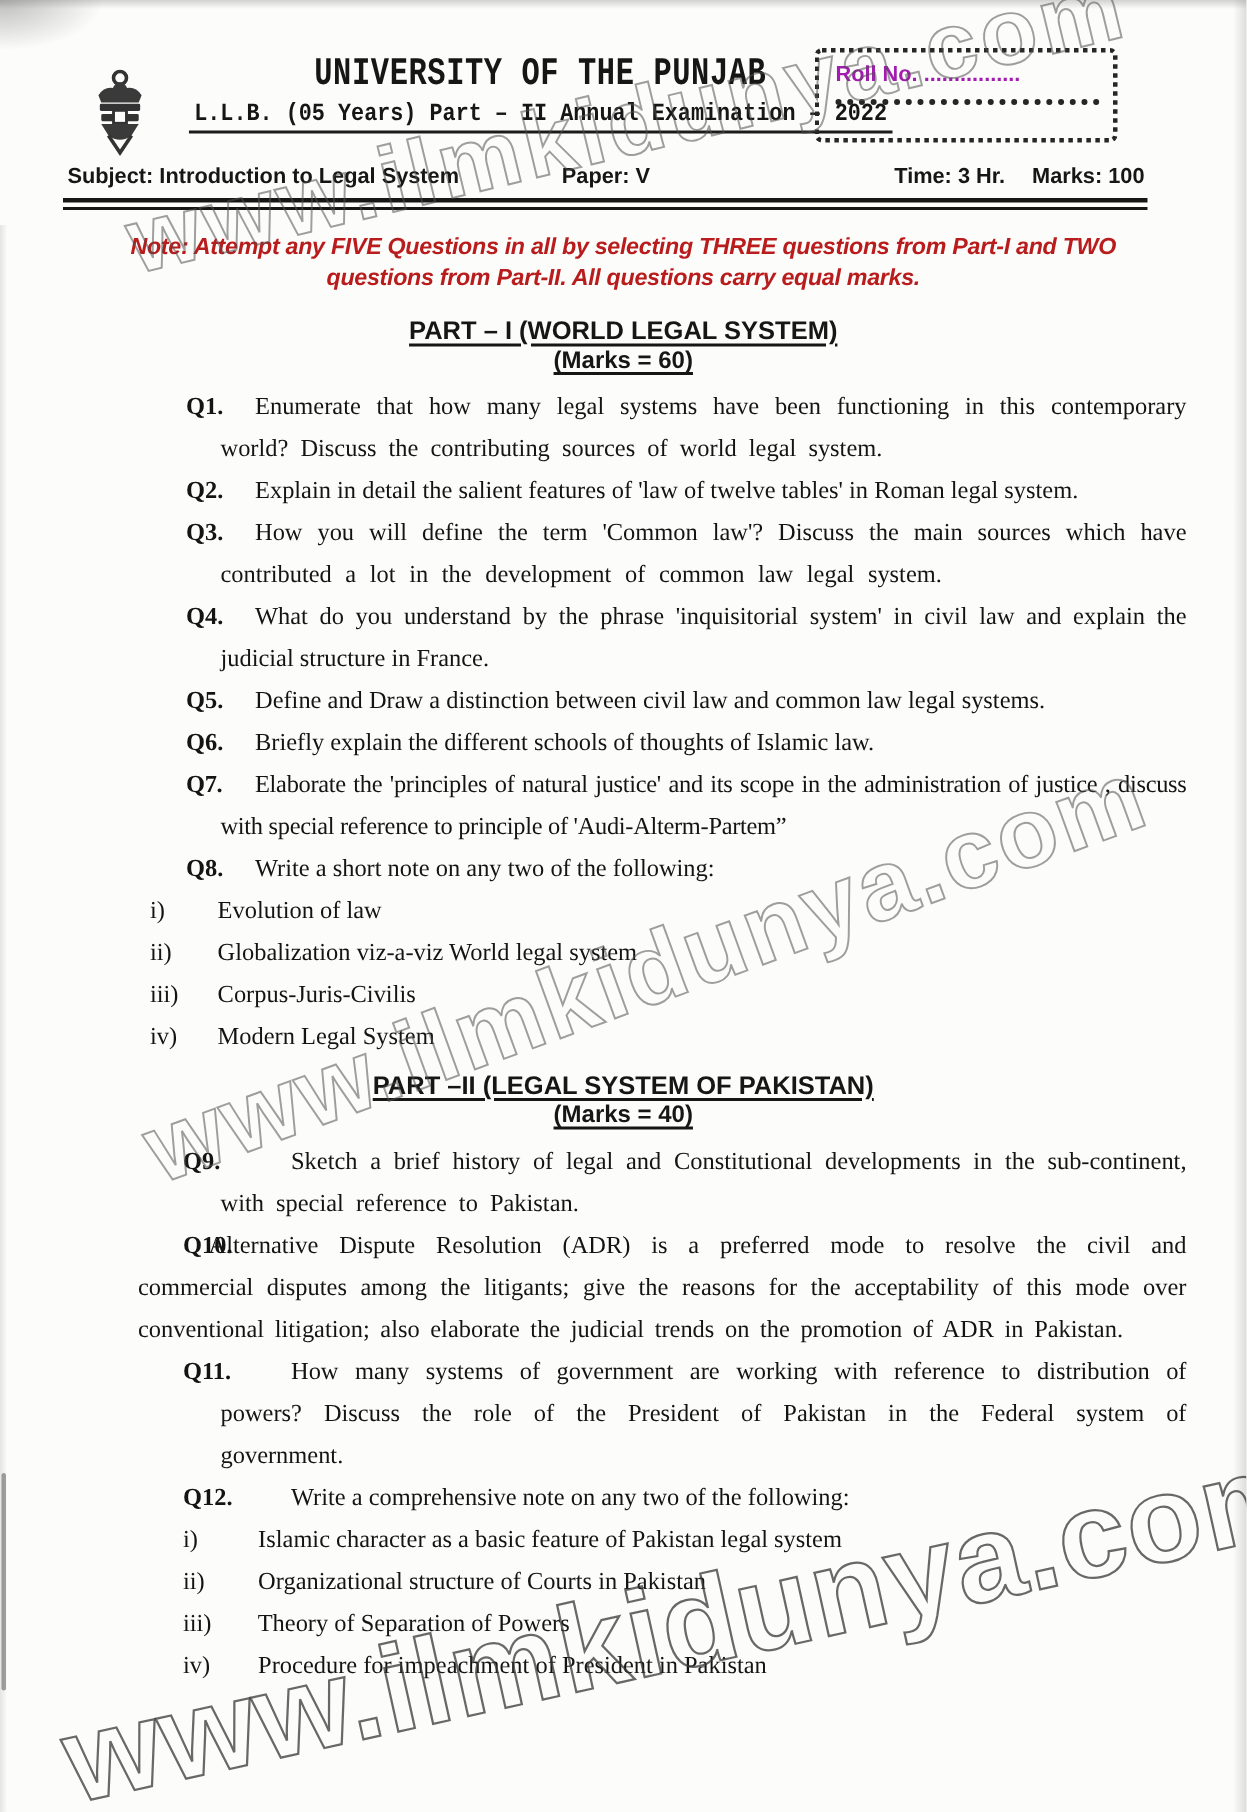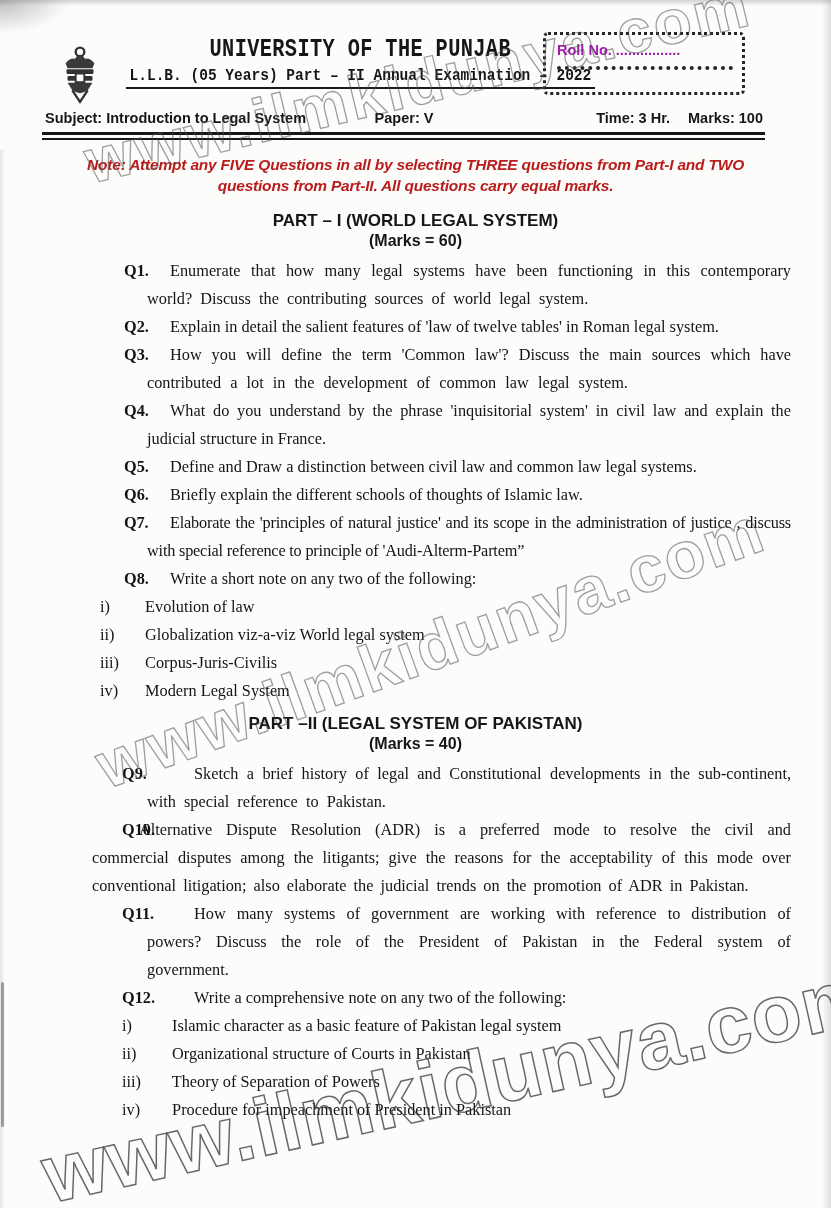--- a/index.html
+++ b/index.html
@@ -60,21 +60,21 @@
   .rule{margin:6px 66px 0 42px;border-top:3.5px solid #161616;border-bottom:2px solid #161616;height:3px;}
 
   
   .note{width:700px;margin:14px auto 0;text-align:center;
     font-family:"Liberation Sans", sans-serif;font-weight:bold;font-style:italic;
     font-size:15.5px;line-height:21px;letter-spacing:-0.2px;color:#b91c1c;}
 
   
   .part-h{margin-top:15px;text-align:center;font-family:"Liberation Sans", sans-serif;
     font-weight:bold;font-size:17px;color:#161616;}
-  .part-h .u, .marks-h .u{text-decoration-thickness:2px;text-underline-offset:3px;}
+  .part-h .u, .marks-h .u{text-decoration:underline;text-decoration-thickness:2px;text-underline-offset:3px;}
   .marks-h{margin-top:1px;text-align:center;font-family:"Liberation Sans", sans-serif;
     font-weight:bold;font-size:16px;color:#161616;}
   .part2{margin-top:9px;}
 
   
   .qs{margin-top:7px;font-size:16.3px;line-height:28px;color:#141414;margin-left:44px;}
   .q{position:relative;padding:0 40px 0 103px;text-align:justify;text-indent:23px;}
   .qs.second .q{text-indent:47px;}
   .qno{position:absolute;left:80px;top:0;font-weight:bold;text-indent:0;}
   .qs.second .qno{left:78px;}

